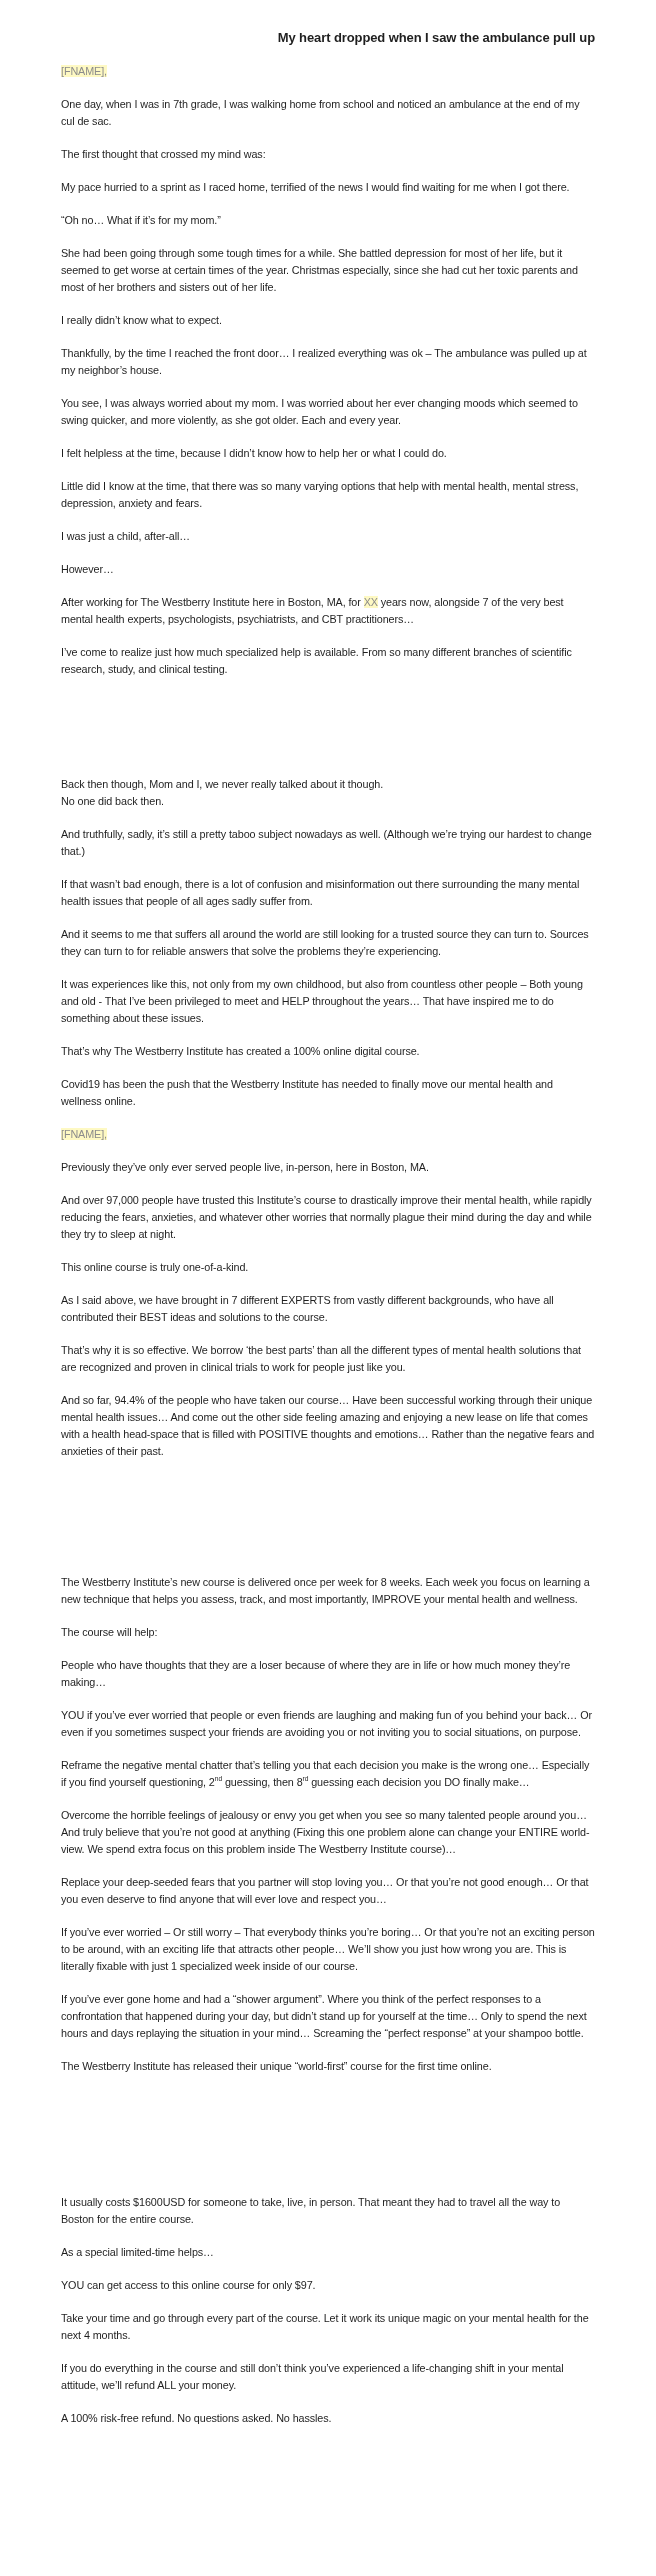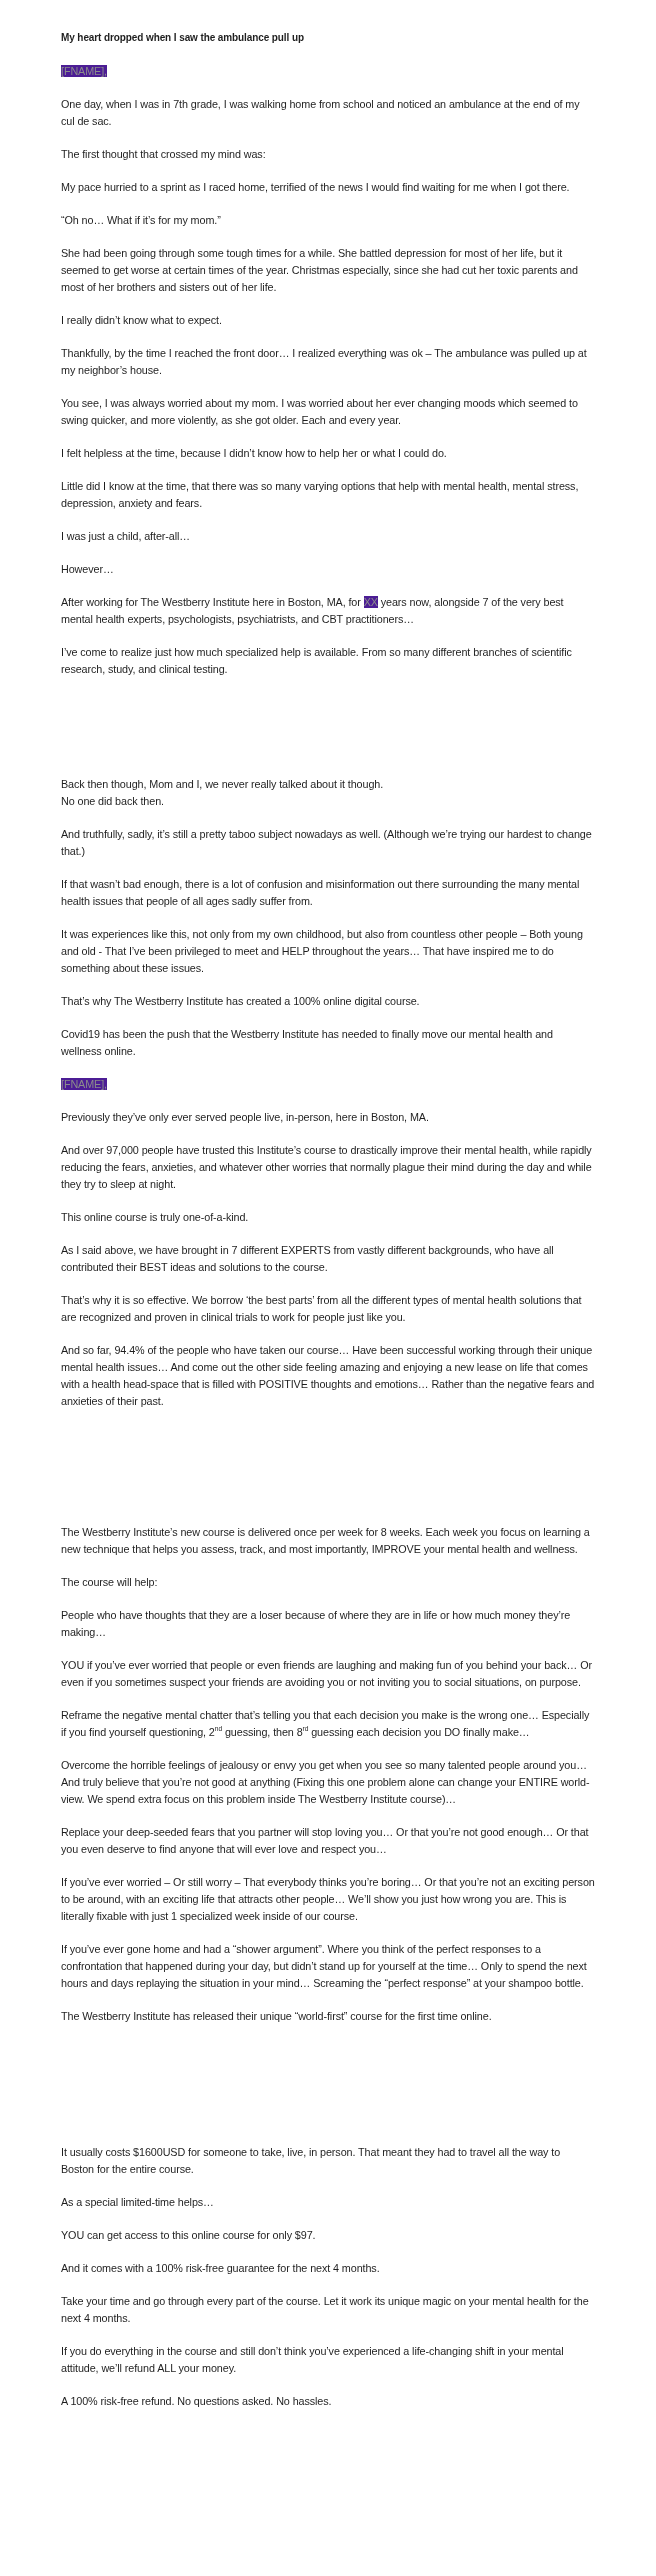--- a/index.html
+++ b/index.html
@@ -7,36 +7,36 @@
     width: 656px;
     min-height: 3277px;
     box-sizing: border-box;
     margin: 0 auto;
     padding: 29px 61px 20.6px 61px;
     background: #ffffff;
     font-family: "Liberation Sans", "DejaVu Sans", sans-serif;
     color: #1f1f1f;
   }
   .doc-title {
-    font-size: 10px;
+    font-size: 13px;
     font-weight: bold;
-    text-align: left;
+    text-align: right;
     line-height: 17px;
     margin: 0 0 16.5px 0;
     letter-spacing: -0.1px;
   }
   p.para {
     font-size: 10.8px;
     line-height: 17px;
     margin: 0 0 16px 0;
     letter-spacing: -0.1px;
   }
   .merge {
     color: #8c8c8c;
-    background: #4c1d95;
+    background: #fef9c3;
   }
   .it { }
   .sup {
     vertical-align: super;
     font-size: 0.62em;
     line-height: 0;
   }
   .spacer { width: 100%; }
 </style>
 </head>
@@ -56,43 +56,43 @@
     <p class="para"><span>I felt helpless at the time, because I didn’t know how to help her or what I could do.</span></p>
     <p class="para"><span>Little did I know at the time, that there was so many varying options that help with mental health, mental stress, depression, anxiety and fears.</span></p>
     <p class="para"><span>I was just a child, after-all…</span></p>
     <p class="para"><span>However…</span></p>
     <p class="para"><span>After working for The Westberry Institute here in Boston, MA, for </span><span class="merge">XX</span><span> years now, alongside 7 of the very best mental health experts, psychologists, psychiatrists, and CBT practitioners…</span></p>
     <p class="para"><span>I’ve come to realize just how much specialized help is available. From so many different branches of scientific research, study, and clinical testing.</span></p>
     <div class="spacer" style="height: 82px;"></div>
     <p class="para"><span>Back then though, Mom and I, we never really talked about it though.</span><br><span>No one did back then.</span></p>
     <p class="para"><span>And truthfully, sadly, it’s still a pretty taboo subject nowadays as well. (Although we’re trying our hardest to change that.)</span></p>
     <p class="para"><span>If that wasn’t bad enough, there is a lot of confusion and misinformation out there surrounding the many mental health issues that people of all ages sadly suffer from.</span></p>
+    <p class="para"><span>And it seems to me that suffers all around the world are still looking for a trusted source they can turn to. Sources they can turn to for reliable answers that solve the problems they’re experiencing.</span></p>
     <p class="para"><span>It was experiences like this, not only from my own childhood, but also from countless other people – Both young and old - That I’ve been privileged to meet and HELP throughout the years… That have inspired me to do something about these issues.</span></p>
     <p class="para"><span>That’s why The Westberry Institute has created a 100% online digital course.</span></p>
     <p class="para"><span>Covid19 has been the push that the Westberry Institute has needed to finally move our mental health and wellness online.</span></p>
     <p class="para"><span class="merge">[FNAME],</span></p>
     <p class="para"><span>Previously they’ve only ever served people live, in-person, here in Boston, MA.</span></p>
     <p class="para"><span>And over 97,000 people have trusted this Institute’s course to drastically improve their mental health, while rapidly reducing the fears, anxieties, and whatever other worries that normally plague their mind during the day and while they try to sleep at night.</span></p>
     <p class="para"><span>This online course is truly one-of-a-kind.</span></p>
     <p class="para"><span>As I said above, we have brought in 7 different EXPERTS from vastly different backgrounds, who have all contributed their BEST ideas and solutions to the course.</span></p>
-    <p class="para"><span>That’s why it is so effective. We borrow ‘the best parts’ from all the different types of mental health solutions that are recognized and proven in clinical trials to work for people just like you.</span></p>
+    <p class="para"><span>That’s why it is so effective. We borrow ‘the best parts’ than all the different types of mental health solutions that are recognized and proven in clinical trials to work for people just like you.</span></p>
     <p class="para"><span>And so far, 94.4% of the people who have taken our course… Have been successful working through their unique mental health issues… And come out the other side feeling amazing and enjoying a new lease on life that comes with a health head-space that is filled with POSITIVE thoughts and emotions… Rather than the negative fears and anxieties of their past.</span></p>
     <div class="spacer" style="height: 98px;"></div>
     <p class="para"><span>The Westberry Institute’s new course is delivered once per week for 8 weeks. Each week you focus on learning a new technique that helps you assess, track, and most importantly, IMPROVE your mental health and wellness.</span></p>
     <p class="para"><span>The course will help:</span></p>
     <p class="para"><span>People who have thoughts that they are a loser because of where they are in life or how much money they’re making…</span></p>
     <p class="para"><span>YOU if you’ve ever worried that people or even friends are laughing and making fun of you behind your back… Or even if you sometimes suspect your friends are avoiding you or not inviting you to social situations, on purpose.</span></p>
     <p class="para"><span>Reframe the negative mental chatter that’s telling you that each decision you make is the wrong one… Especially if you find yourself questioning, 2</span><span class="sup">nd</span><span> guessing, then 8</span><span class="sup">rd</span><span> guessing each decision you DO </span><span class="it">finally</span><span> make…</span></p>
     <p class="para"><span>Overcome the horrible feelings of jealousy or envy you get when you see so many talented people around you… And truly believe that you’re not good at anything (Fixing this one problem alone can change your ENTIRE world-view. We spend extra focus on this problem inside The Westberry Institute course)…</span></p>
     <p class="para"><span>Replace your deep-seeded fears that you partner will stop loving you… Or that you’re not good enough… Or that you even deserve to find anyone that will ever love and respect you…</span></p>
     <p class="para"><span>If you’ve ever worried – Or still worry – That everybody thinks you’re boring… Or that you’re not an exciting person to be around, with an exciting life that attracts other people… We’ll show you just how wrong you are. This is literally fixable with just 1 specialized week inside of our course.</span></p>
     <p class="para"><span>If you’ve ever gone home and had a “shower argument”. Where you think of the perfect responses to a confrontation that happened during your day, but didn’t stand up for yourself at the time… Only to spend the next hours and days replaying the situation in your mind… Screaming the “perfect response” at your shampoo bottle.</span></p>
     <p class="para"><span>The Westberry Institute has released their unique “world-first” course for the first time online.</span></p>
     <div class="spacer" style="height: 103px;"></div>
     <p class="para"><span>It usually costs $1600USD for someone to take, live, in person. That meant they had to travel all the way to Boston for the entire course.</span></p>
     <p class="para"><span>As a special limited-time helps…</span></p>
     <p class="para"><span>YOU can get access to this online course for only $97.</span></p>
-    <p class="para"><span>And it comes with a 100% risk-free guarantee for the next 4 months.</span></p>
     <p class="para"><span>Take your time and go through every part of the course. Let it work its unique magic on your mental health for the next 4 months.</span></p>
     <p class="para"><span>If you do everything in the course and still don’t think you’ve experienced a life-changing shift in your mental attitude, we’ll refund ALL your money.</span></p>
     <p class="para"><span>A 100% risk-free refund. No questions asked. No hassles.</span></p>
   </div>
 
 
 </body></html>

